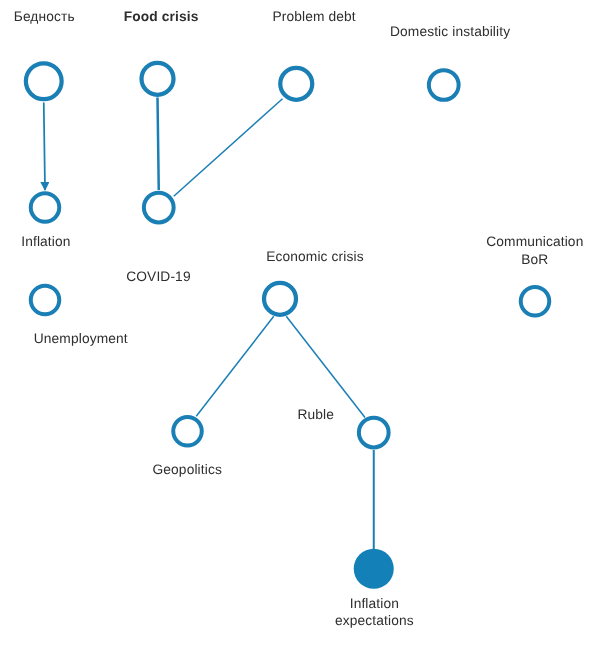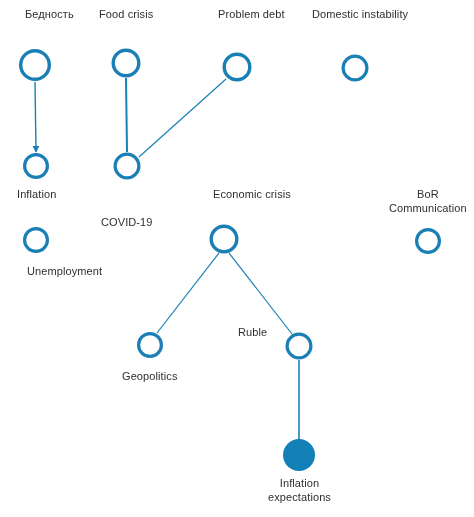--- a/index.html
+++ b/index.html
@@ -78,44 +78,44 @@
         <circle cx="224" cy="239" r="12.8" fill="#ffffff" stroke="#1A7FB5" stroke-width="3.4"></circle>
         <circle cx="428" cy="241" r="11.4" fill="#ffffff" stroke="#1A7FB5" stroke-width="3.2"></circle>
         <circle cx="36" cy="240" r="11.4" fill="#ffffff" stroke="#1A7FB5" stroke-width="3.2"></circle>
         <circle cx="150" cy="345" r="11.4" fill="#ffffff" stroke="#1A7FB5" stroke-width="3.2"></circle>
         <circle cx="299" cy="346" r="11.9" fill="#ffffff" stroke="#1A7FB5" stroke-width="3.2"></circle>
         <circle cx="299" cy="455" r="16" fill="#1380B8" stroke="none"></circle>
       </g>
   </svg>
 
   <div id="labels-layer">
-      <div class="node-label" style="left: 25px; top: 8px;">
+      <div class="node-label" style="left: 11px; top: 8px;">
         <div>Бедность</div>
       </div>
-      <div class="node-label" style="left: 99px; top: 8px;">
+      <div class="node-label" style="left: 99px; top: 8px; font-weight: bold;">
         <div>Food crisis</div>
       </div>
       <div class="node-label" style="left: 218px; top: 8px;">
         <div>Problem debt</div>
       </div>
-      <div class="node-label" style="left: 312px; top: 8px;">
+      <div class="node-label" style="left: 312px; top: 20px;">
         <div>Domestic instability</div>
       </div>
       <div class="node-label" style="left: 17px; top: 188px;">
         <div>Inflation</div>
       </div>
       <div class="node-label" style="left: 101px; top: 188px; margin-top: 28px;">
         <div>COVID-19</div>
       </div>
-      <div class="node-label" style="left: 189px; top: 188px; padding-left: 24px;">
+      <div class="node-label" style="left: 189px; top: 200px; padding-left: 24px;">
         <div>Economic crisis</div>
       </div>
       <div class="node-label two-line" style="left: 389px; top: 188px;">
+        <div>Communication</div>
         <div>BoR</div>
-        <div>Communication</div>
       </div>
       <div class="node-label" style="left: -1px; top: 265px; margin-left: 28px;">
         <div>Unemployment</div>
       </div>
       <div class="node-label" style="left: 122px; top: 370px; text-align: right;">
         <div>Geopolitics</div>
       </div>
       <div class="node-label" style="left: 238px; top: 326px;">
         <div>Ruble</div>
       </div>

